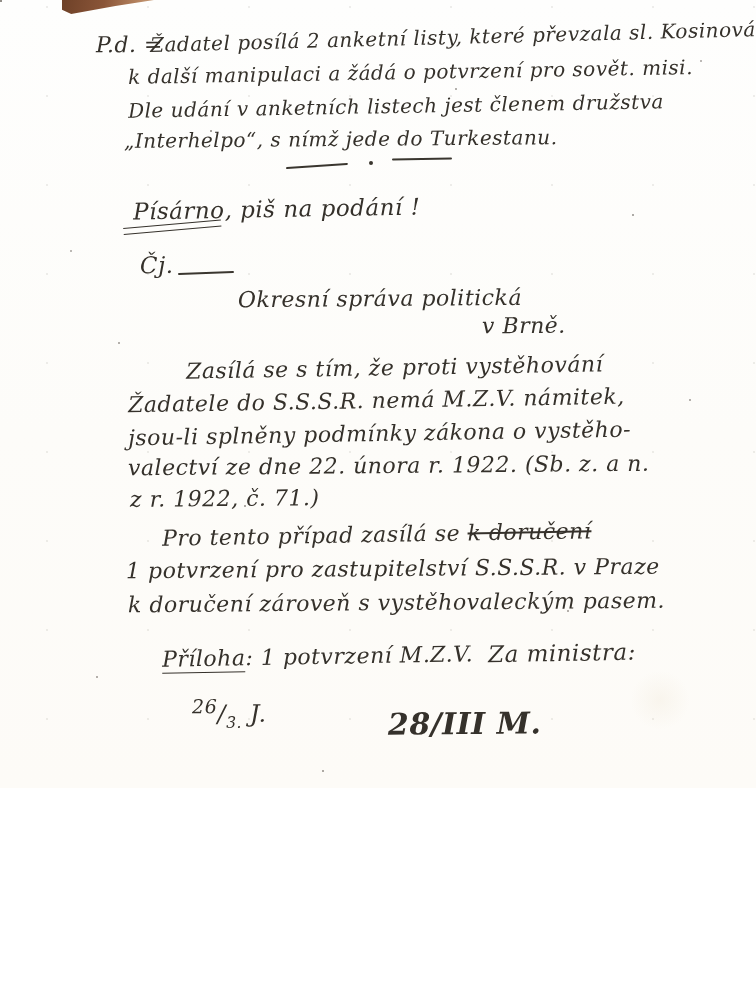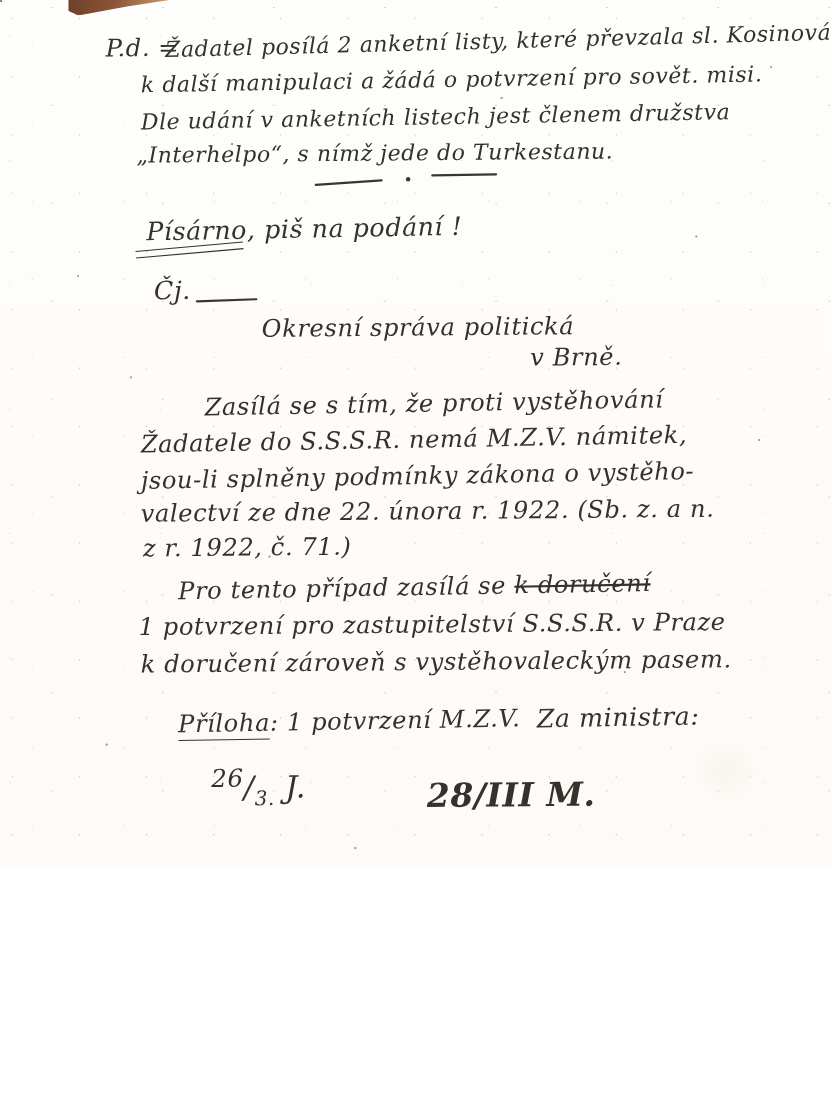--- a/index.html
+++ b/index.html
@@ -119,20 +119,20 @@
     <span>Pro tento případ zasílá se </span><span class="strike">k doručení</span>
   </div>
   <div class="ink body-line r-05" style="left:126px;top:556px;">1 potvrzení pro zastupitelství S.S.S.R. v Praze</div>
   <div class="ink body-line r-05" style="left:128px;top:590px;">k doručení zároveň s vystěhovaleckým pasem.</div>
 
   <div class="ink r-1" style="left:162px;top:644px;font-size:22px;">
     <span class="sgl-underline">Příloha</span><span>: 1 potvrzení M.Z.V.</span>
   </div>
   <div class="ink r-1" style="left:488px;top:640px;font-size:23px;">Za ministra:</div>
 
-  <div class="ink datefrac r-05" style="left:192px;top:695px;font-size:28px;">
+  <div class="ink datefrac r-05" style="left:192px;top:695px;font-size:24px;">
     <sup>26</sup>/<sub>3.</sub>
     <span>J.</span>
   </div>
 
   <div class="ink sigmark r-05" style="left:388px;top:706px;">28/III M.</div>
 
 </div>
 
 </body></html>

